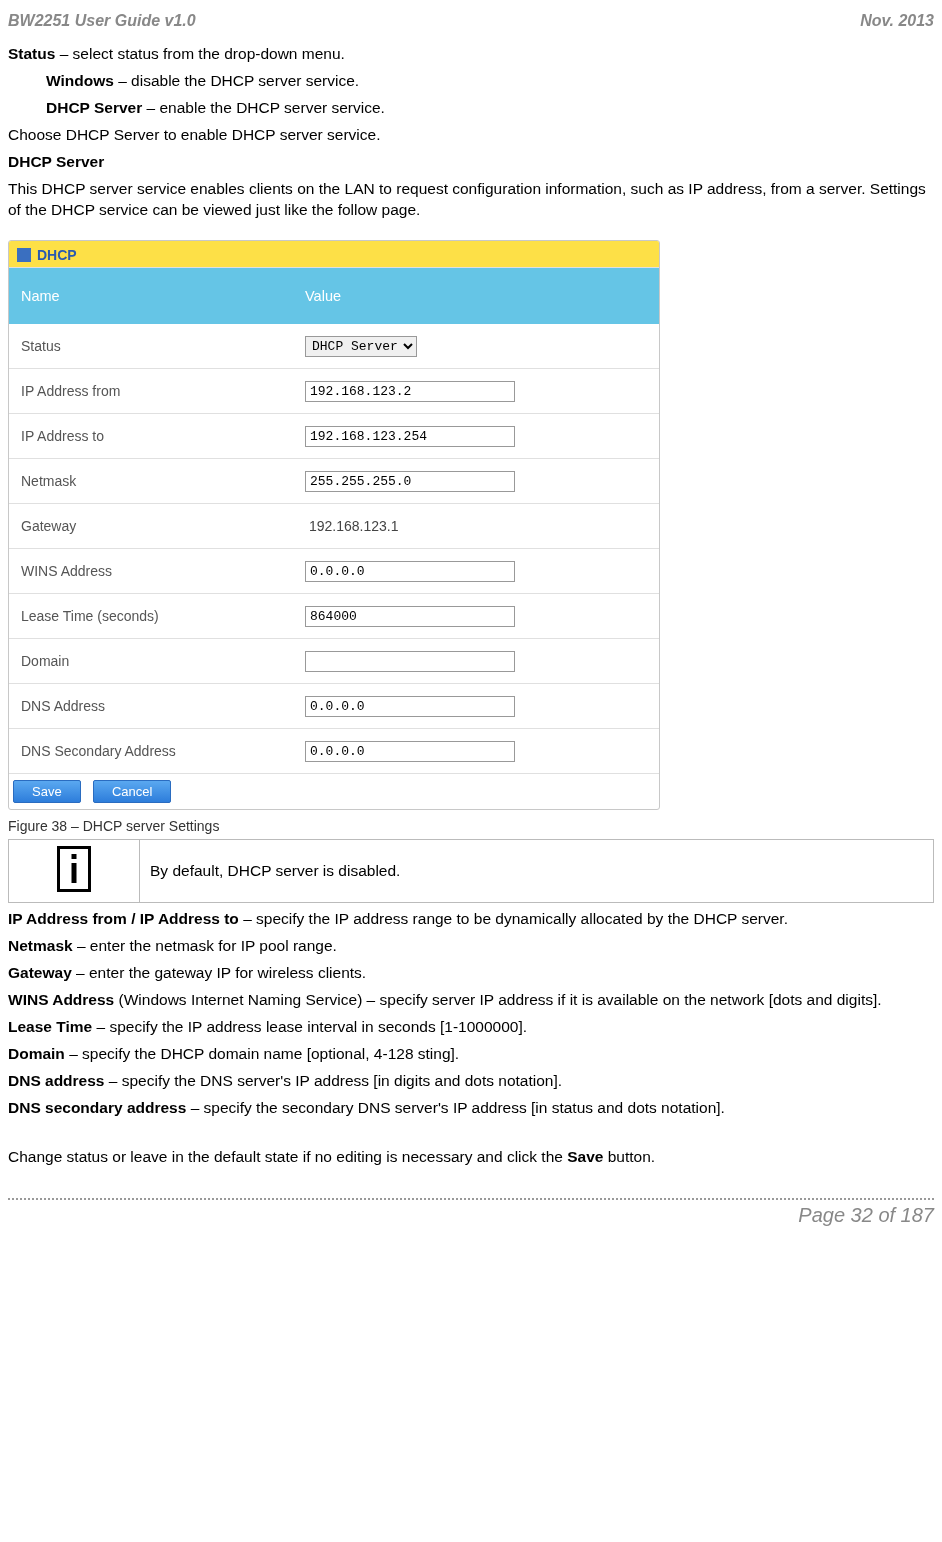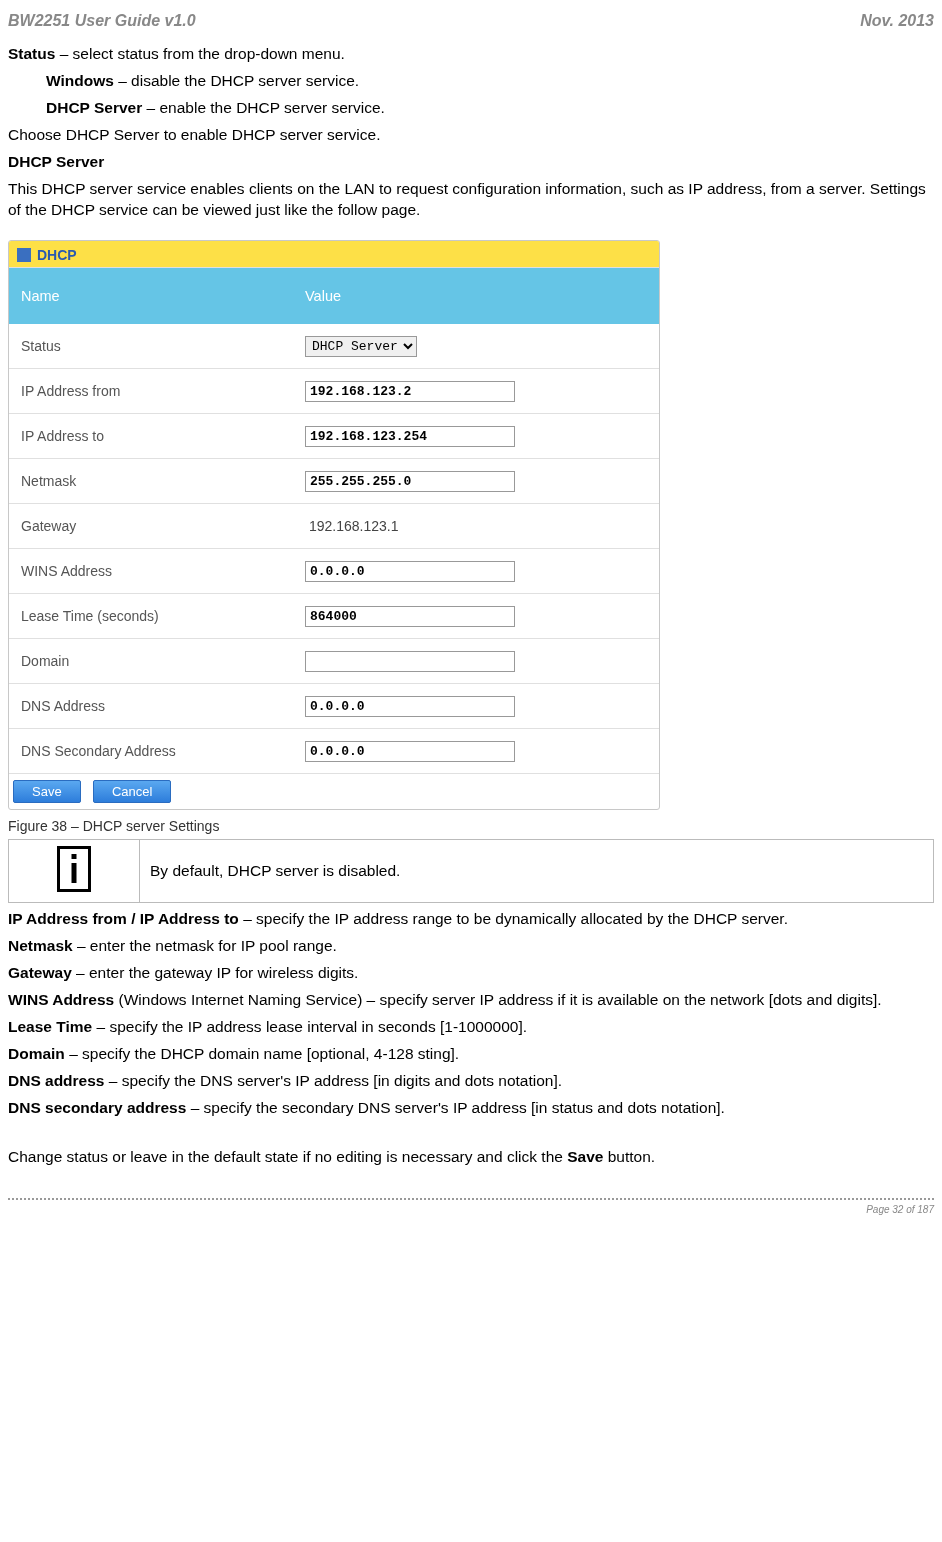--- a/index.html
+++ b/index.html
@@ -80,21 +80,20 @@
   .dhcp-table tr.row td:first-child {
     width: 260px;
   }
   .dhcp-input {
     font-family: "Courier New", monospace;
     font-size: 13px;
     padding: 2px 4px;
     width: 200px;
     border: 1px solid #999;
     background:#fff;
-    font-weight:bold;
   }
   .dhcp-select {
     font-family: "Courier New", monospace;
     font-size: 13px;
     padding: 1px 2px;
     border: 1px solid #999;
     background:#f0f0f0;
   }
   .dhcp-static {
     font-family: Arial, sans-serif;
@@ -159,21 +158,21 @@
     transform: translateX(-50%);
     width: 5px; height: 20px;
     background: #000;
   }
   .footer-dots {
     margin-top: 30px;
     border-top: 2px dotted #999;
     padding-top: 4px;
     text-align: right;
     color: #888;
-    font-size: 10px;
+    font-size: 20px;
     font-style: italic;
   }
 </style>
 </head>
 <body>
 
 <div class="page">
   <div class="header">
     <span>BW2251 User Guide v1.0</span>
     <span>Nov.  2013</span>
@@ -256,21 +255,21 @@
         <td class="note-icon-cell">
           <span class="info-icon"></span>
         </td>
         <td>By default, DHCP server is disabled.</td>
       </tr>
     </tbody>
       </table>
 
     <p><span class="bold">IP Address from / IP Address to</span><span> – specify the IP address range to be dynamically allocated by the DHCP server.</span></p>
     <p><span class="bold">Netmask</span><span> – enter the netmask for IP pool range.</span></p>
-    <p><span class="bold">Gateway</span><span> – enter the gateway IP for wireless digits.</span></p>
+    <p><span class="bold">Gateway</span><span> – enter the gateway IP for wireless clients.</span></p>
     <p><span class="bold">WINS Address</span><span> (Windows Internet Naming Service) – specify server IP address if it is available on the network [dots and digits].</span></p>
     <p><span class="bold">Lease Time</span><span> – specify the IP address lease interval in seconds [1-1000000].</span></p>
     <p><span class="bold">Domain</span><span> – specify the DHCP domain name [optional, 4-128 sting].</span></p>
     <p><span class="bold">DNS address</span><span> – specify the DNS server's IP address [in digits and dots notation].</span></p>
     <p><span class="bold">DNS secondary address</span><span> – specify the secondary DNS server's IP address [in status and dots notation].</span></p>
     <p style="margin-top:28px"><span>Change status or leave in the default state if no editing is necessary and click the </span><span class="bold">Save</span><span> button.</span></p>
   </div>
 
   <div class="footer-dots">Page 32 of 187</div>
 </div>

